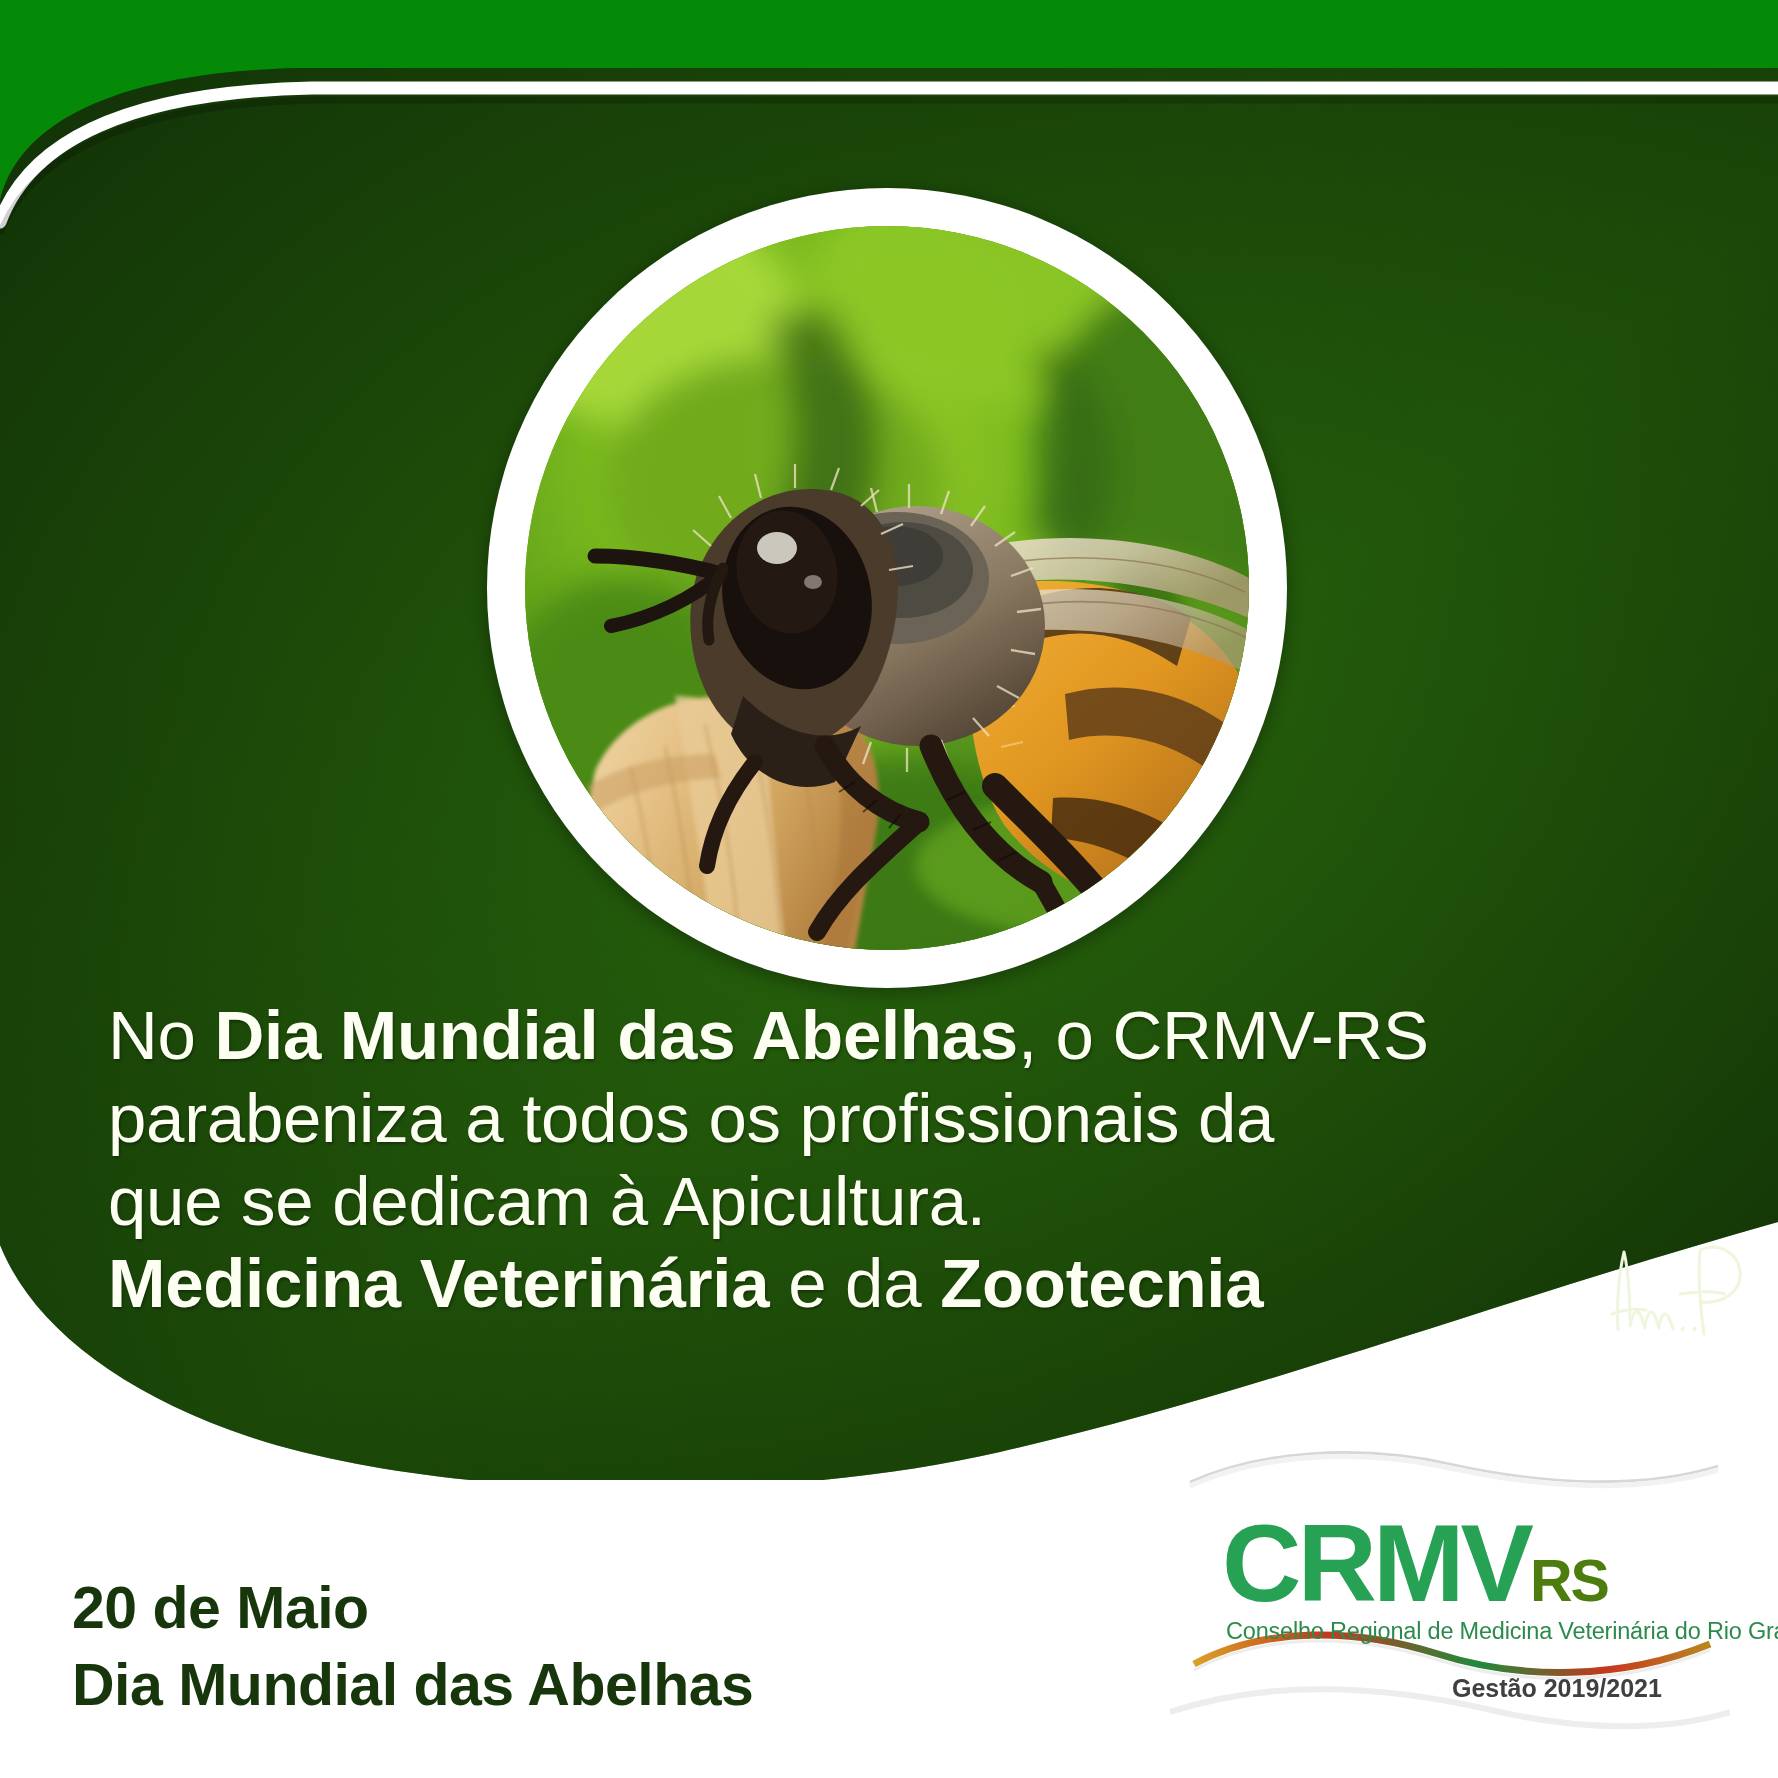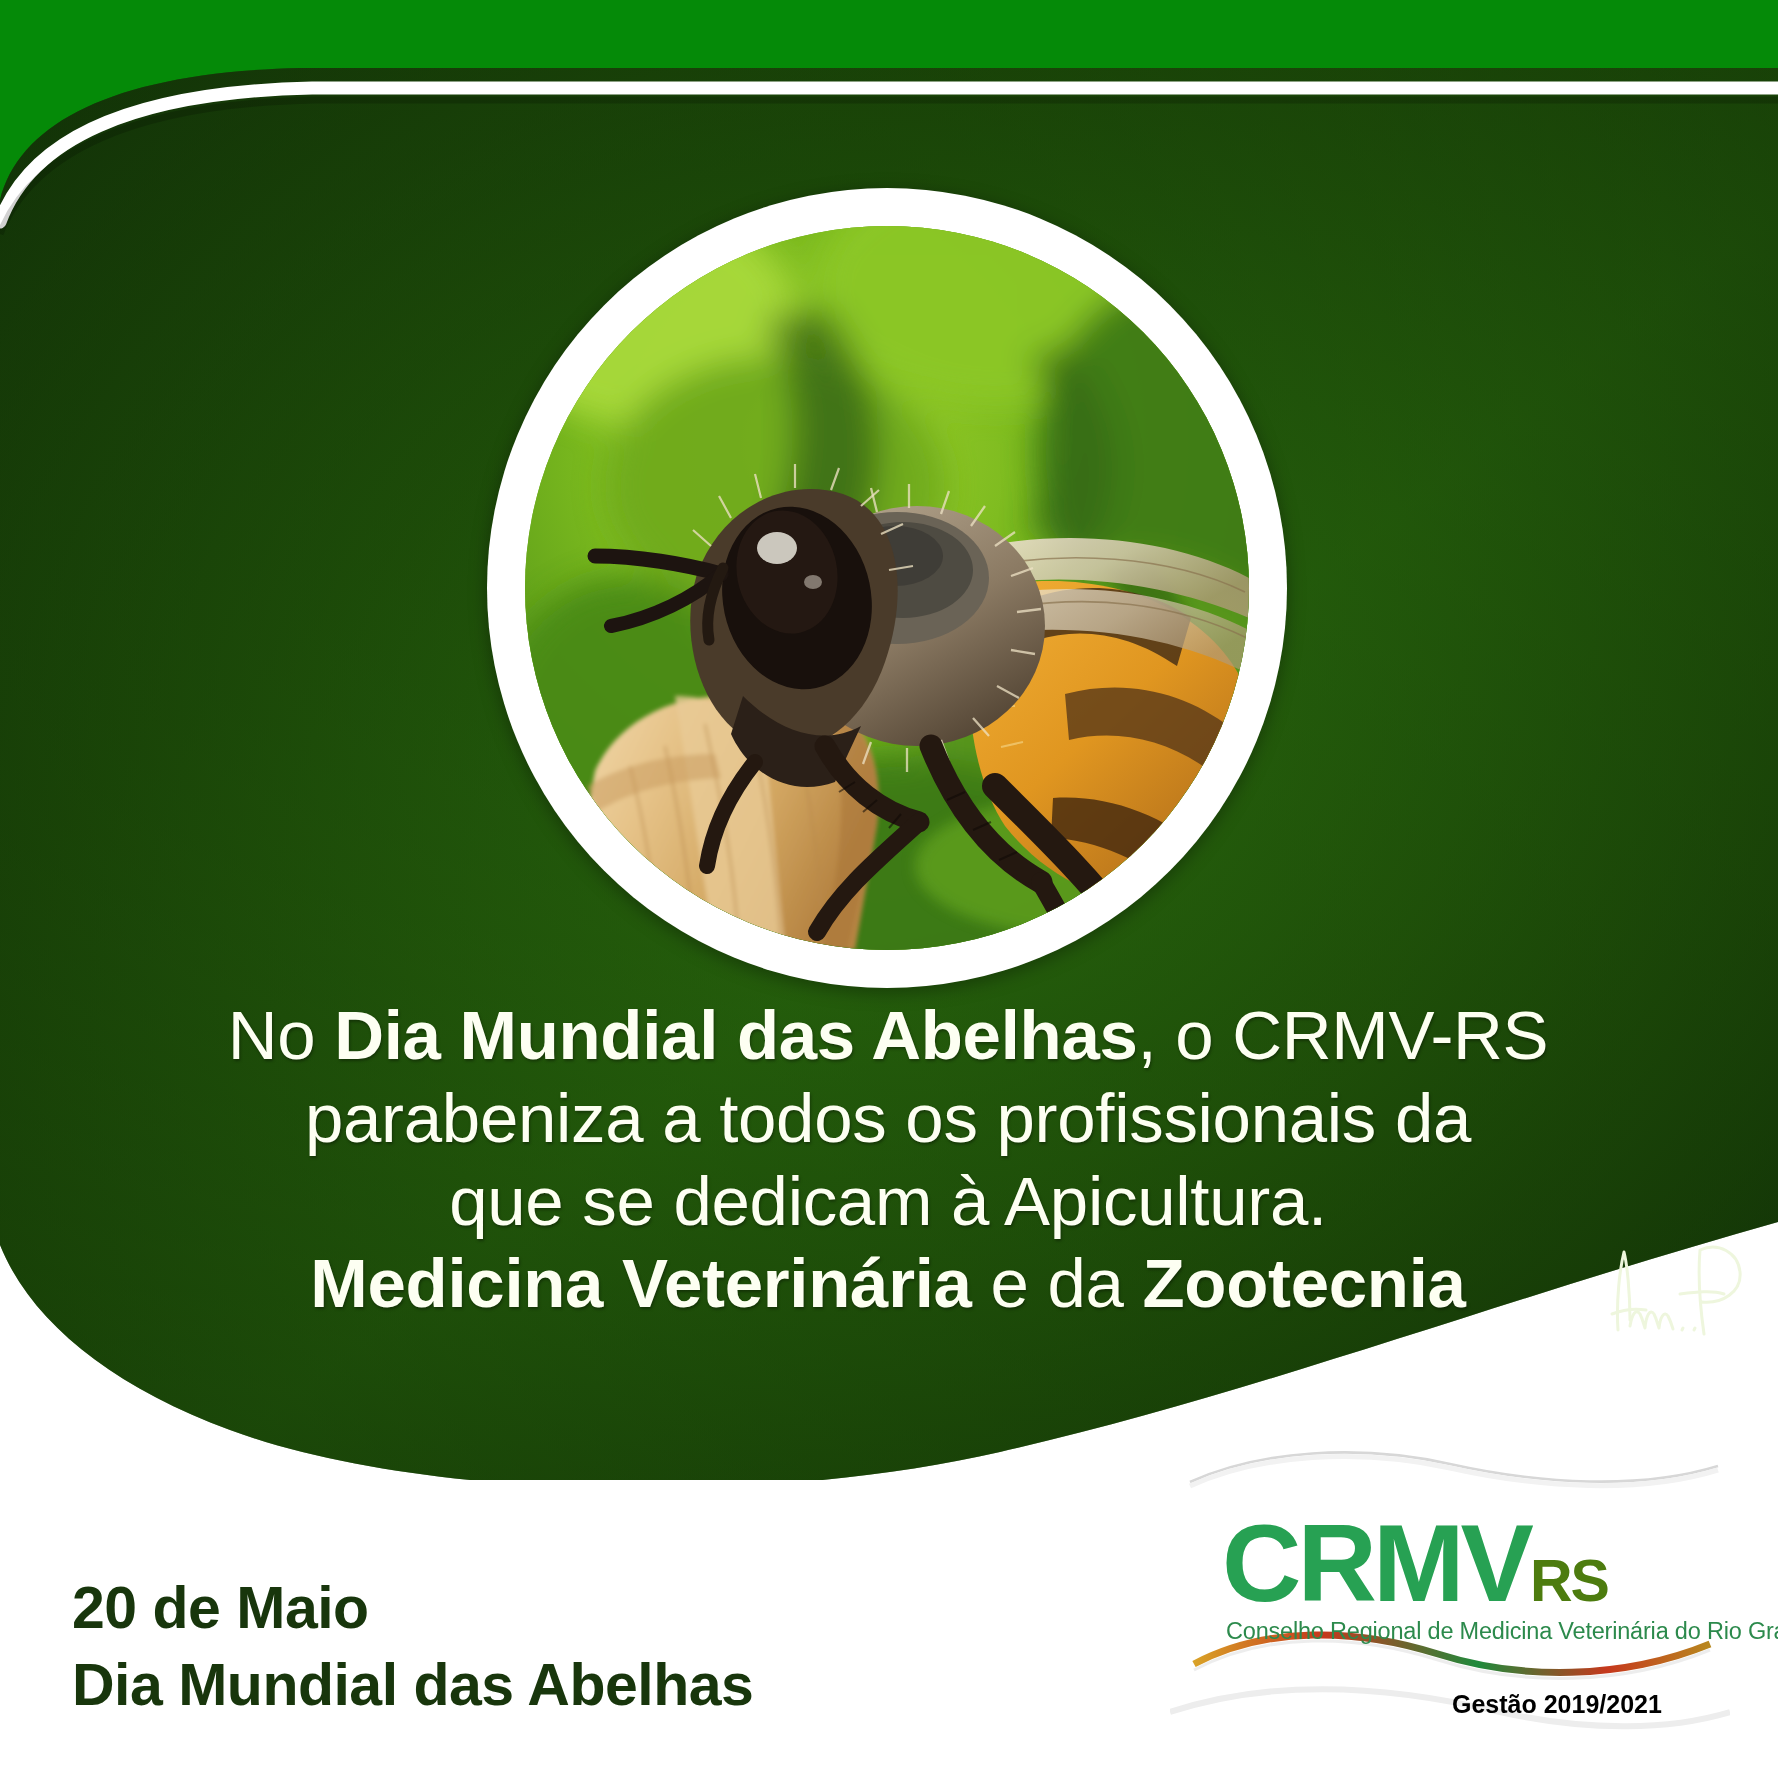--- a/index.html
+++ b/index.html
@@ -45,21 +45,21 @@
     overflow:hidden;
     background:#6aab1c;
   }
   .photo-inner svg{display:block;width:100%;height:100%;}
 
   
   .message{
     position:absolute;
     left:108px;top:995px;width:1560px;
     z-index:7;
-    text-align:center;
+    text-align:left;
     color:#fdfff2;
     font-size:69px;
     line-height:1.20;
     letter-spacing:-0.3px;
     text-shadow:1px 2px 3px rgba(0,0,0,.35);
   }
   .message b{font-weight:700;}
   .message span.reg{font-weight:400;}
 
   
@@ -98,22 +98,22 @@
   .logo-word .rs{
     font-size:59px;color:#4d7c0f;letter-spacing:-2px;
     vertical-align:baseline;
   }
   .logo-sub{
     position:absolute;left:56px;top:188px;
     font-size:23.5px;color:#2c8a4c;white-space:nowrap;
     letter-spacing:-0.2px;
   }
   .logo-gestao{
-    position:absolute;left:282px;top:260px;
-    font-size:25px;font-weight:700;color:#000000;white-space:nowrap;
+    position:absolute;left:282px;top:244px;
+    font-size:25px;font-weight:700;color:#404040;white-space:nowrap;
   }
 </style>
 </head>
 <body>
 
 <div class="canvas">
 
   <div class="top-band"></div>
 
   <div class="green-panel">

